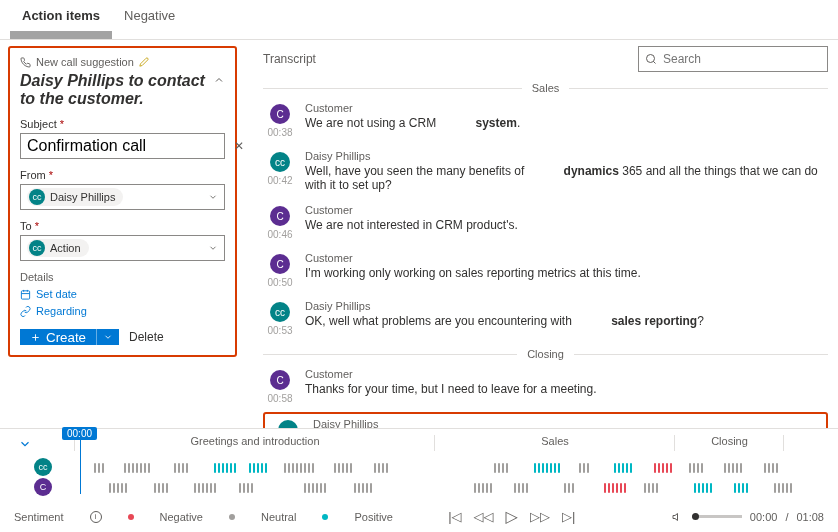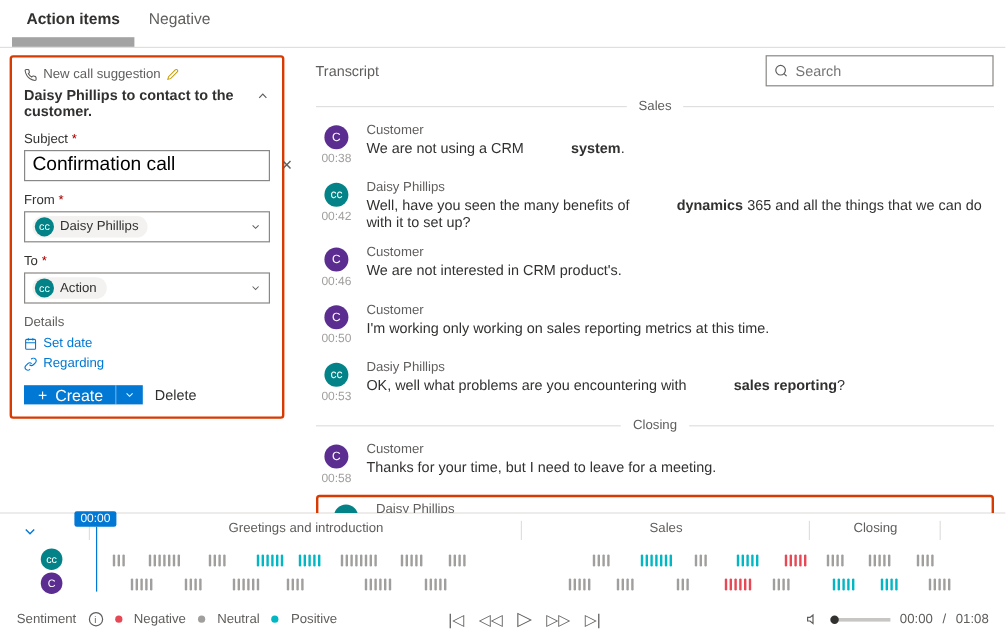--- a/index.html
+++ b/index.html
@@ -7,21 +7,21 @@
 .container { display: flex; flex-direction: column; height: 100%; }
 .top-row { display: flex; border-bottom: 1px solid #e1dfdd; }
 .tabs { display: flex; padding: 0 10px; }
 .tab { padding: 8px 12px; font-size: 13px; color: #605e5c; cursor: pointer; border-bottom: 2px solid transparent; }
 .tab.active { border-bottom: 8px solid #a3a3a3; color: #323130; font-weight: 700; }
 .main { display: flex; flex: 1; overflow: hidden; }
 .left-panel { width: 245px; padding: 6px 8px; }
 .card { border: 2px solid #d83b01; border-radius: 3px; padding: 8px 10px 10px 10px; position: relative; }
 .suggestion-row { display: flex; align-items: center; gap: 5px; color: #605e5c; font-size: 11px; }
 .suggestion-row .pencil { color: #605e5c; }
-.card-title { font-size: 12px; font-weight: 600; margin-top: 4px; padding-right: 20px; }
+.card-title { font-size: 16px; font-weight: 600; margin-top: 4px; padding-right: 20px; font-style: italic; }
 .chevron { position: absolute; right: 10px; top: 26px; color: #605e5c; cursor: pointer; }
 .field-label { font-size: 11px; margin-top: 10px; color: #323130; }
 .req { color: #a80000; }
 .input-wrap { display: flex; align-items: center; border: 1px solid #8a8886; height: 26px; padding: 0 6px; margin-top: 3px; background: #fff; }
 .input-wrap input { border: none; outline: none; flex: 1; font-size: 16px; background: transparent; }
 .clear-x { color: #605e5c; cursor: pointer; font-size: 12px; }
 .pill { display: inline-flex; align-items: center; gap: 5px; background: #f3f2f1; border-radius: 10px; padding: 1px 8px 1px 2px; font-size: 11px; }
 .pill-av { width: 16px; height: 16px; border-radius: 50%; display: flex; align-items: center; justify-content: center; font-size: 9px; color: #fff; }
 .av-purple { background: #5c2d91; }
 .av-teal { background: #038387; }
@@ -65,21 +65,21 @@
 .tl-rows { margin-top: 6px; }
 .tl-row { display: flex; align-items: center; height: 20px; gap: 10px; }
 .tl-av { width: 18px; height: 18px; border-radius: 50%; display: flex; align-items: center; justify-content: center; font-size: 9px; color: #fff; margin-left: 20px; flex-shrink: 0; }
 .tl-track { flex: 1; position: relative; height: 12px; margin-left: 12px; }
 .seg { position: absolute; top: 2px; height: 10px; display: flex; gap: 2px; }
 .seg i { width: 2px; height: 10px; border-radius: 1px; display: inline-block; }
 .c-neu i { background: #a19f9d; }
 .c-pos i { background: #00b7c3; }
 .c-neg i { background: #e74856; }
 .footer { display: flex; align-items: center; padding: 6px 14px; font-size: 11px; color: #605e5c; gap: 14px; }
-.legend { display: flex; align-items: center; gap: 10px; }
+.legend { display: flex; align-items: center; gap: 26px; }
 .dot { width: 6px; height: 6px; border-radius: 50%; display: inline-block; }
 .d-neg { background: #e74856; }
 .d-neu { background: #a19f9d; }
 .d-pos { background: #00b7c3; }
 .info-circ { width: 12px; height: 12px; border: 1px solid #605e5c; border-radius: 50%; display: inline-flex; align-items: center; justify-content: center; font-size: 8px; }
 .player { margin-left: auto; margin-right: auto; display: flex; align-items: center; gap: 12px; color: #605e5c; }
 .player .pbtn { cursor: pointer; font-size: 13px; }
 .right-ctrl { display: flex; align-items: center; gap: 8px; margin-left: auto; }
 .vol-bar { width: 50px; height: 3px; background: #c8c6c4; position: relative; }
 .vol-bar::after { content: ""; position: absolute; left: 0; top: -2px; width: 7px; height: 7px; border-radius: 50%; background: #323130; }

